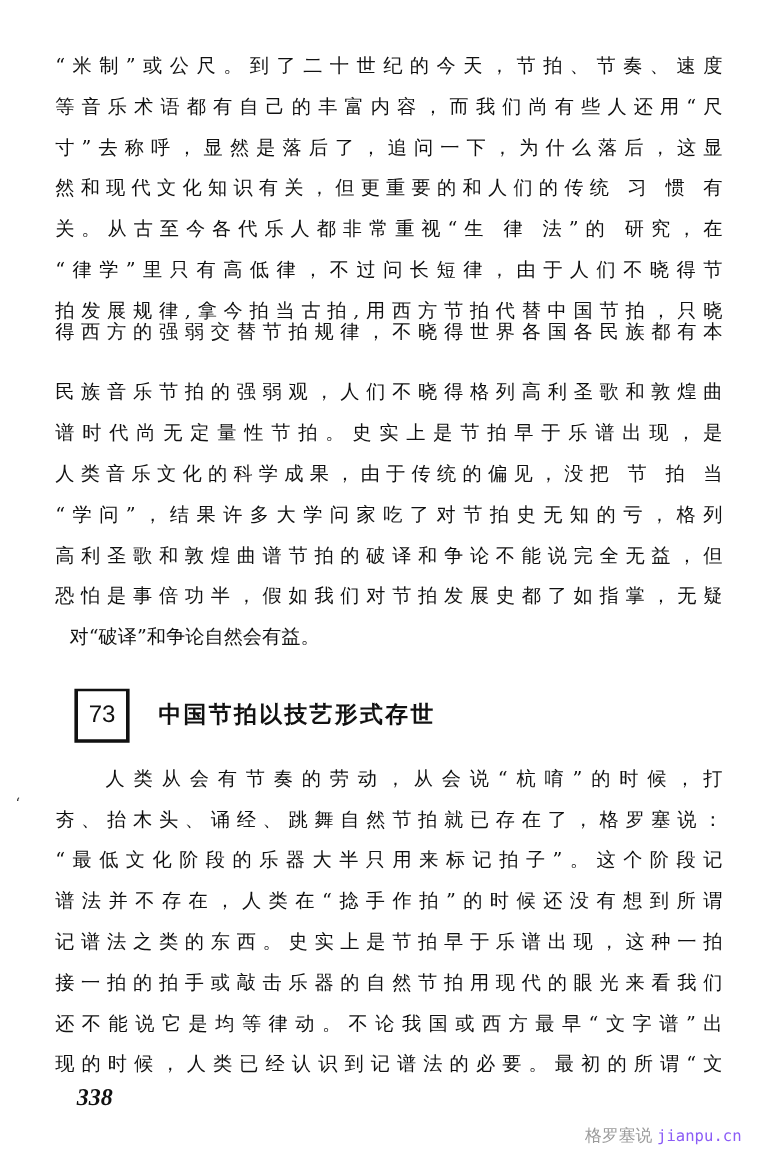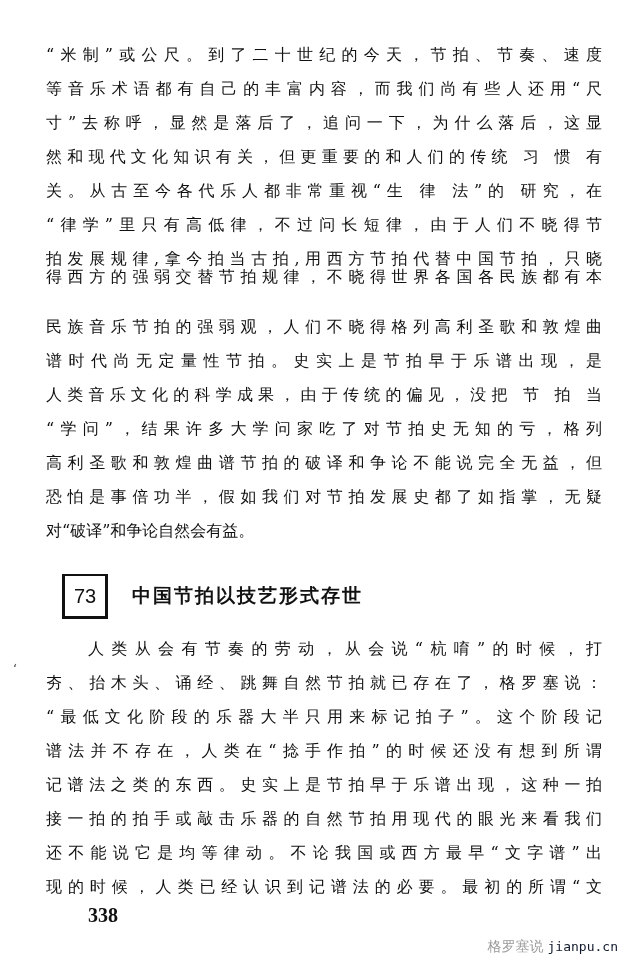--- a/index.html
+++ b/index.html
@@ -27,20 +27,21 @@
       height: 34px;
       font-size: 16px;
       line-height: 34px;
       white-space: nowrap;
       text-align: justify;
       text-align-last: justify;
       letter-spacing: 0px;
     }
     .line.last {
       text-align-last: left;
+      margin-left: 12px;
     }
     .line.indent {
       left: 88px;
       width: 514px;
     }
     .section-heading {
       position: absolute;
       left: 62px;
       top: 572px;
       height: 48px;
@@ -66,41 +67,41 @@
       font-weight: bold;
       font-size: 19px;
       letter-spacing: 2px;
     }
     .page-number {
       position: absolute;
       left: 64px;
       top: 904px;
       font-family: "Liberation Serif", serif;
       font-weight: bold;
+      font-style: italic;
       font-size: 20px;
-      margin-left: 24px;
     }
     .margin-mark {
       position: absolute;
       left: 13px;
       top: 662px;
       font-size: 12px;
       color: #333;
     }
     .watermark {
       position: absolute;
       right: 22px;
       top: 938px;
       font-family: "DejaVu Sans", sans-serif;
       font-size: 14px;
       color: #9a9a9a;
       white-space: nowrap;
     }
     .watermark .domain {
-      color: #0f172a;
+      color: #8b5cf6;
       font-family: "DejaVu Sans Mono", monospace;
       font-size: 13px;
       margin-left: 4px;
     }
   </style>
 </head>
 <body>
 
 <div class="page">
 

